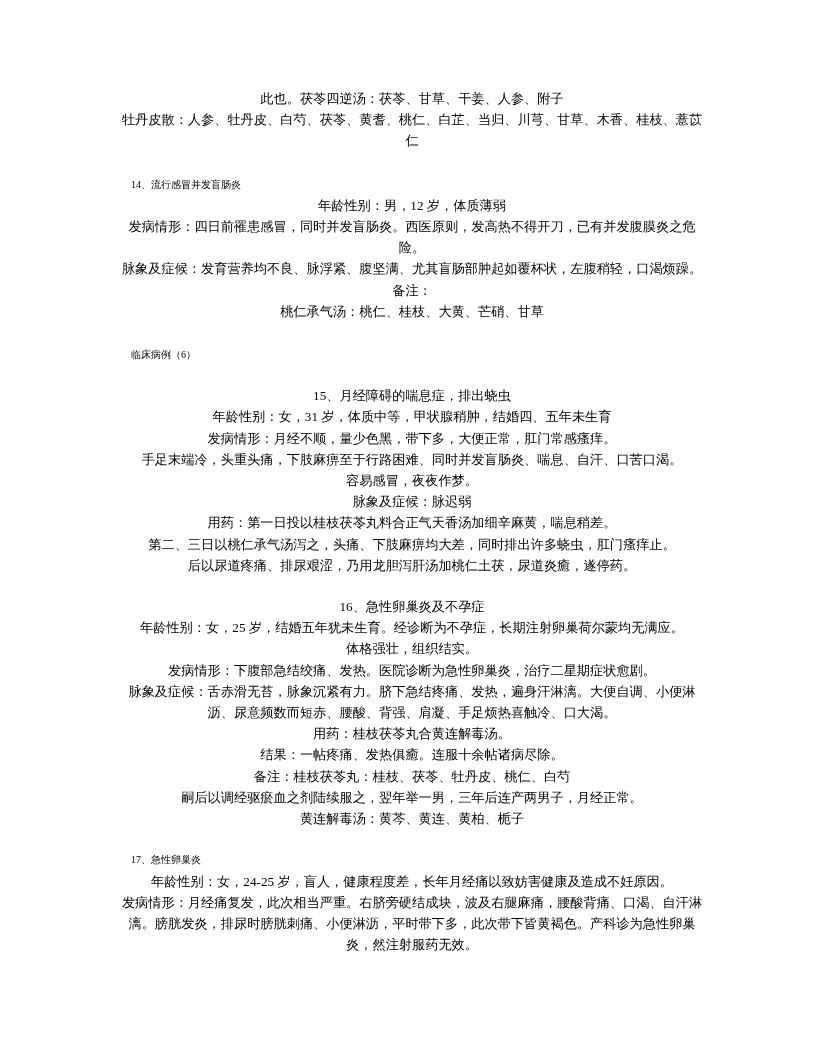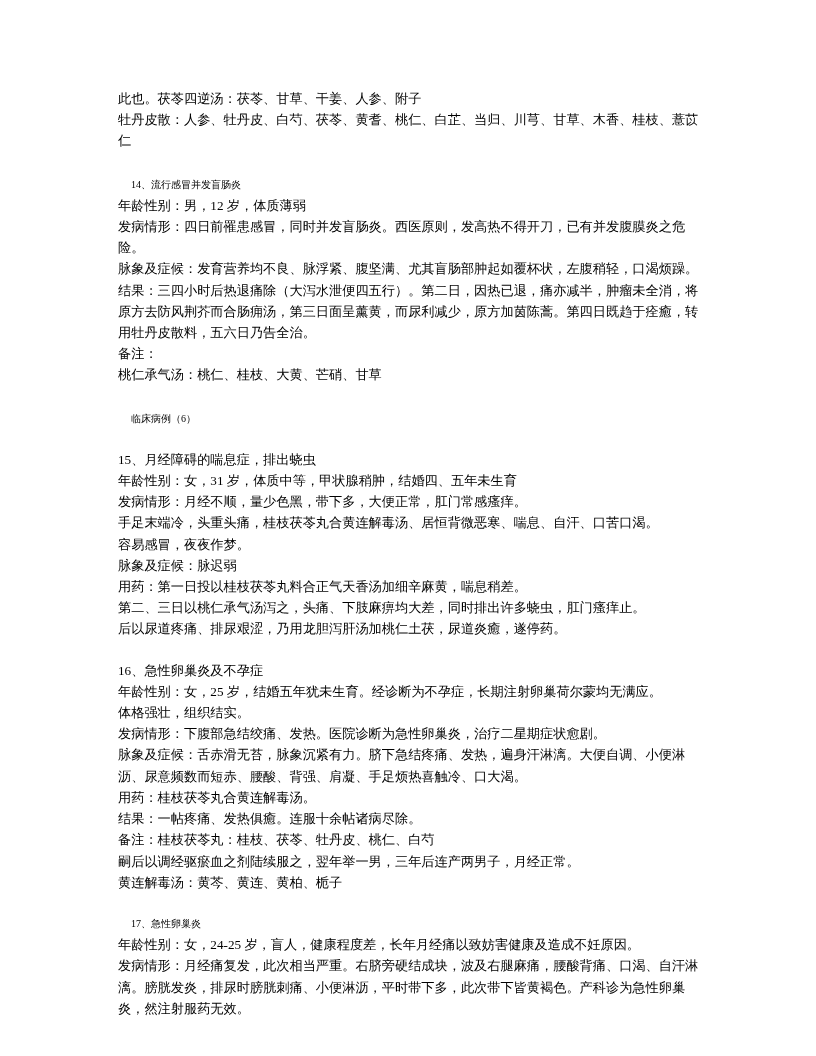--- a/index.html
+++ b/index.html
@@ -22,21 +22,21 @@
     background: #ffffff;
   }
   .block {
     margin: 0;
   }
   .line {
     font-size: 13.2px;
     line-height: 21.2px;
     white-space: pre-wrap;
     word-break: break-all;
-    text-align: left;
+    text-align: center;
   }
   .gap-md {
     height: 20px;
   }
   .gap-lg {
     height: 22px;
   }
   .heading {
     font-size: 10px;
     line-height: 21.2px;
@@ -53,36 +53,35 @@
     <div class="line">牡丹皮散：人参、牡丹皮、白芍、茯苓、黄耆、桃仁、白芷、当归、川芎、甘草、木香、桂枝、薏苡仁</div>
   </div>
 
   <div class="gap-lg"></div>
 
   <div class="block">
     <div class="heading">14、流行感冒并发盲肠炎</div>
     <div class="line">年龄性别：男，12 岁，体质薄弱</div>
     <div class="line">发病情形：四日前罹患感冒，同时并发盲肠炎。西医原则，发高热不得开刀，已有并发腹膜炎之危险。</div>
     <div class="line">脉象及症候：发育营养均不良、脉浮紧、腹坚满、尤其盲肠部肿起如覆杯状，左腹稍轻，口渴烦躁。</div>
-    <div class="line">结果：三四小时后热退痛除（大泻水泄便四五行）。第二日，因热已退，痛亦减半，肿瘤未全消，将原方去防风荆芥而合肠痈汤，第三日面呈薰黄，而尿利减少，原方加茵陈蒿。第四日既趋于痊癒，转用牡丹皮散料，五六日乃告全治。</div>
     <div class="line">备注：</div>
     <div class="line">桃仁承气汤：桃仁、桂枝、大黄、芒硝、甘草</div>
   </div>
 
   <div class="gap-lg"></div>
 
   <div class="heading">临床病例（6）</div>
 
   <div class="gap-md"></div>
 
   <div class="block">
     <div class="line">15、月经障碍的喘息症，排出蛲虫</div>
     <div class="line">年龄性别：女，31 岁，体质中等，甲状腺稍肿，结婚四、五年未生育</div>
     <div class="line">发病情形：月经不顺，量少色黑，带下多，大便正常，肛门常感瘙痒。</div>
-    <div class="line">手足末端冷，头重头痛，桂枝茯苓丸合黄连解毒汤、居恒背微恶寒、喘息、自汗、口苦口渴。</div>
+    <div class="line">手足末端冷，头重头痛，下肢麻痹至于行路困难、同时并发盲肠炎、喘息、自汗、口苦口渴。</div>
     <div class="line">容易感冒，夜夜作梦。</div>
     <div class="line">脉象及症候：脉迟弱</div>
     <div class="line">用药：第一日投以桂枝茯苓丸料合正气天香汤加细辛麻黄，喘息稍差。</div>
     <div class="line">第二、三日以桃仁承气汤泻之，头痛、下肢麻痹均大差，同时排出许多蛲虫，肛门瘙痒止。</div>
     <div class="line">后以尿道疼痛、排尿艰涩，乃用龙胆泻肝汤加桃仁土茯，尿道炎癒，遂停药。</div>
   </div>
 
   <div class="gap-md"></div>
 
   <div class="block">

